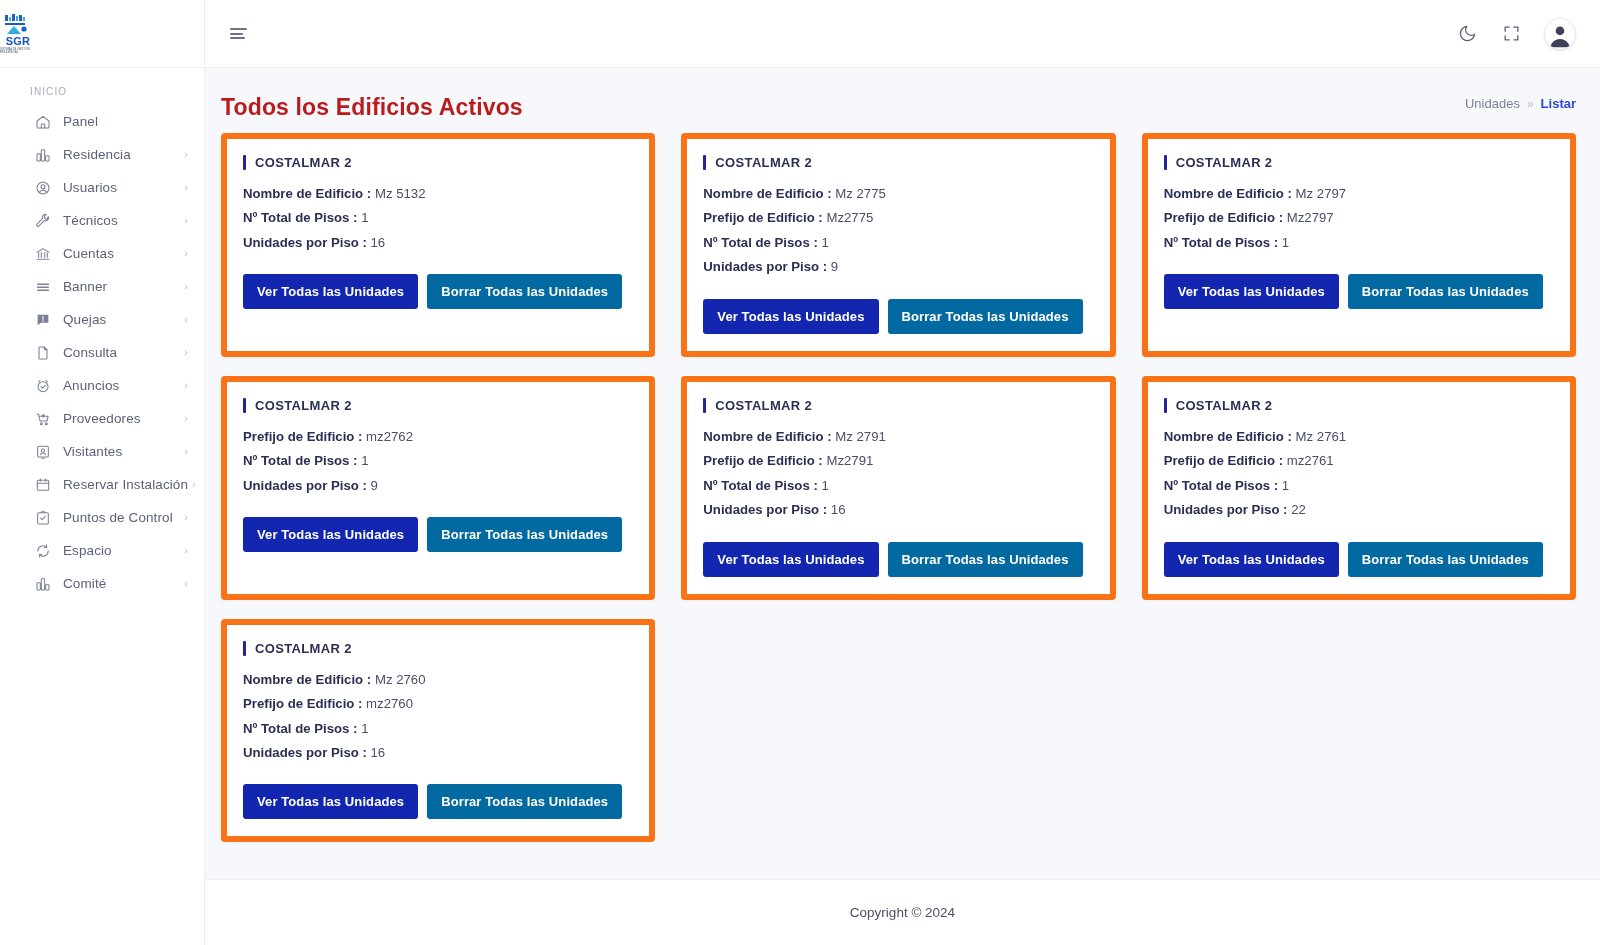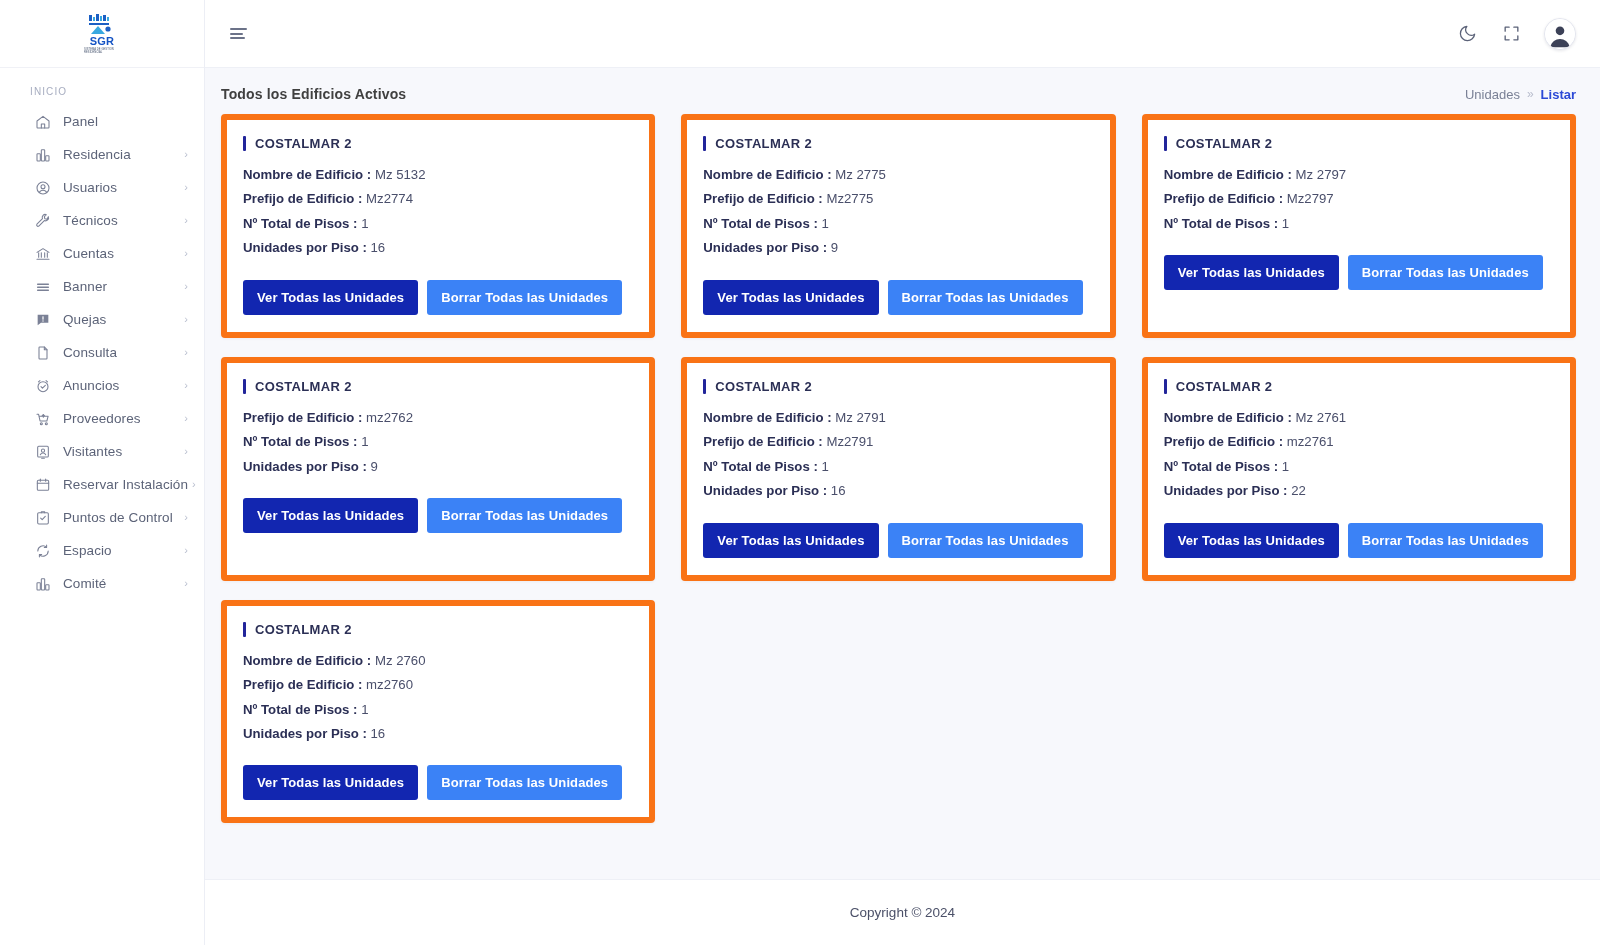--- a/index.html
+++ b/index.html
@@ -13,21 +13,21 @@
   #app { display: flex; width: 1600px; height: 945px; }
 
   
   .sidebar {
     width: 205px; min-width: 205px; height: 945px;
     background: #ffffff;
     border-right: 1px solid #eceef5;
     display: flex; flex-direction: column;
   }
   .logo-area {
-    height: 68px; display: flex; align-items: center; justify-content: center;
+    height: 68px; display: flex; align-items: center; justify-content: flex-start;
     border-bottom: 1px solid #f0f1f6;
   }
   .logo-box { width: 36px; height: 40px; display:flex; flex-direction:column; align-items:center; justify-content:center;}
   .logo-mark { width: 30px; height: 22px; position: relative; }
   .logo-text { font-size: 11px; font-weight: 700; color:#1453c4; letter-spacing:.3px; line-height:1; }
   .logo-sub { font-size:2.6px; color:#3b4a66; letter-spacing:.1px; margin-top:1px;}
 
   .nav-section-label {
     font-size: 10px; color: #a7adc0; letter-spacing: 1.1px;
     padding: 18px 0 8px 30px; font-weight: 400;
@@ -75,22 +75,22 @@
   }
   .avatar svg { width: 30px; height: 30px; }
 
   .content-scroll { flex: 1; overflow: hidden; display:flex; flex-direction:column; }
 
   .page-head {
     display: flex; align-items: center; justify-content: space-between;
     padding: 18px 24px 12px 16px;
   }
   .page-title {
-    font-size: 14px; font-weight: 700; color: #404040;
-    letter-spacing: .15px; padding-left: 0;
+    font-size: 23px; font-weight: 700; color: #b91c1c;
+    letter-spacing: .15px; padding-left: 0; margin-top: 8px;
   }
   .breadcrumb { display: flex; align-items: center; gap: 7px; font-size: 13px; }
   .bc-parent { color: #7a8196; }
   .bc-sep { color: #b8bdcd; font-size: 12px; }
   .bc-current { color: #2b49d6; font-weight: 700; }
 
   .cards-grid {
     display: grid;
     grid-template-columns: repeat(3, 1fr);
     gap: 19px 26px;
@@ -120,21 +120,21 @@
   .card-row span { font-weight: 400; color: #4a4f6b; }
   .card-actions { display: flex; gap: 9px; margin-top: 21px; }
   .btn {
     border: none; border-radius: 3px;
     font-family: "Liberation Sans", sans-serif;
     font-size: 13px; font-weight: 700;
     padding: 10px 14px; color: #ffffff; cursor: pointer;
     white-space: nowrap; letter-spacing: .1px;
   }
   .btn-primary { background: #1226b0; }
-  .btn-danger  { background: #3b82f6; }
+  .btn-danger  { background: #0369a1; }
 
   .footer {
     margin-top: auto;
     background: #ffffff;
     border-top: 1px solid #eef0f6;
     height: 66px;
     display: flex; align-items: center; justify-content: center;
     font-size: 13.5px; color: #4b5068;
   }
 </style>
@@ -383,21 +383,20 @@
         </div>
       </div>
 
       <div class="cards-grid" id="cards-grid">
           <div class="card">
             <div class="card-title">
               <span class="accent"></span>
               <span>COSTALMAR 2</span>
             </div>
             <div class="card-row"><b>Nombre de Edificio :</b> <span>Mz 5132</span></div>
-            <div class="card-row"><b>Prefijo de Edificio :</b> <span>Mz2774</span></div>
             <div class="card-row"><b>Nº Total de Pisos :</b> <span>1</span></div>
             <div class="card-row"><b>Unidades por Piso :</b> <span>16</span></div>
             <div class="card-actions">
               <button class="btn btn-primary">Ver Todas las Unidades</button>
               <button class="btn btn-danger">Borrar Todas las Unidades</button>
             </div>
           </div>
           <div class="card">
             <div class="card-title">
               <span class="accent"></span>

